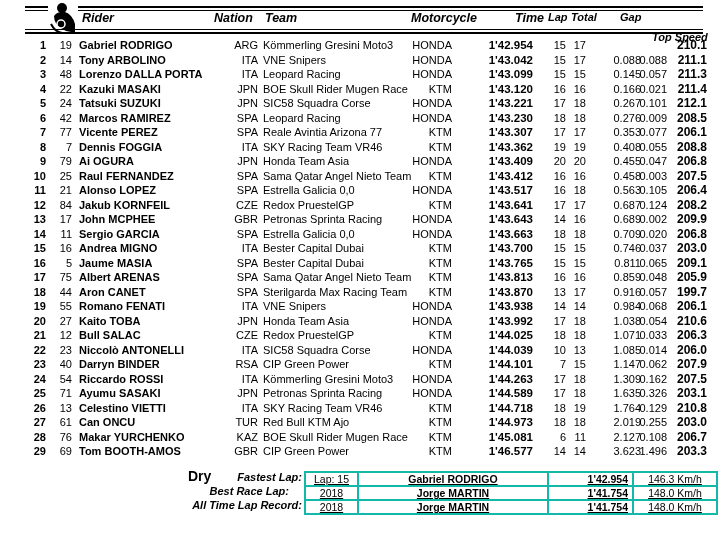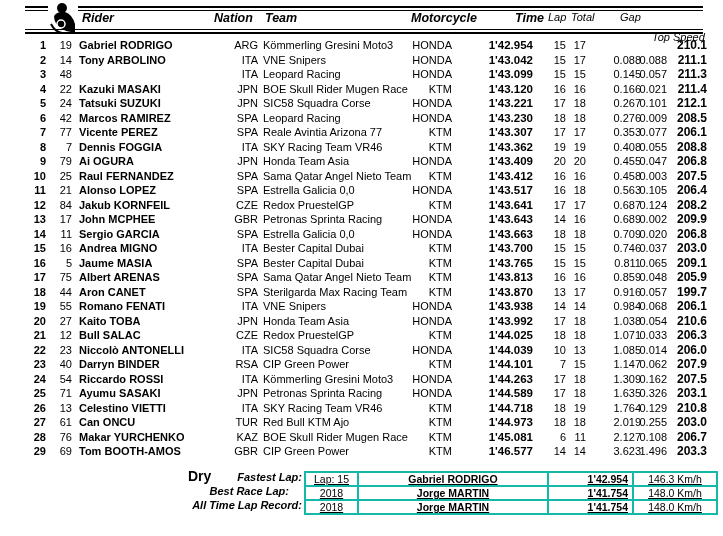--- a/index.html
+++ b/index.html
@@ -1,20 +1,20 @@
 <!DOCTYPE html>
 <html><head>
 <meta charset="utf-8">
 <style>
   html, body { margin:0; padding:0; background:#ffffff; }
   body { width:723px; height:536px; position:relative; overflow:hidden; font-family:"Liberation Sans", sans-serif; color:#000; }
   .hdr { position:absolute; left:0; top:0; width:723px; height:36px; }
   .hline { position:absolute; background:#000; height:2px; }
   .hcol { position:absolute; top:11px; font-size:12.5px; font-weight:bold; font-style:italic; }
-  .hcol.small { font-weight:normal; font-size:11px; top:11px; }
+  .hcol.small { font-weight:bold; font-size:11px; top:11px; }
   .rider-icon { position:absolute; left:48px; top:2px; width:30px; height:32px; }
   .rows { position:absolute; left:0; top:38px; width:723px; }
   .row { position:relative; height:14.5px; font-size:11px; line-height:14.5px; }
   .row span { position:absolute; top:0; white-space:nowrap; }
   .pos { right:677px; font-weight:bold; text-align:right; }
   .num { right:651px; text-align:right; }
   .name { left:79px; font-weight:bold; }
   .nat { right:465px; text-align:right; }
   .team { left:263px; }
   .moto { right:271px; text-align:right; }
@@ -86,20 +86,21 @@
       <span class="time">1'43.042</span>
       <span class="lap">15</span>
       <span class="tot">17</span>
       <span class="gap">0.088</span>
       <span class="prev">0.088</span>
       <span class="spd">211.1</span>
     </div>
     <div class="row">
       <span class="pos">3</span>
       <span class="num">48</span>
+      <span class="name">Lorenzo DALLA PORTA</span>
       <span class="nat">ITA</span>
       <span class="team">Leopard Racing</span>
       <span class="moto">HONDA</span>
       <span class="time">1'43.099</span>
       <span class="lap">15</span>
       <span class="tot">15</span>
       <span class="gap">0.145</span>
       <span class="prev">0.057</span>
       <span class="spd">211.3</span>
     </div>

